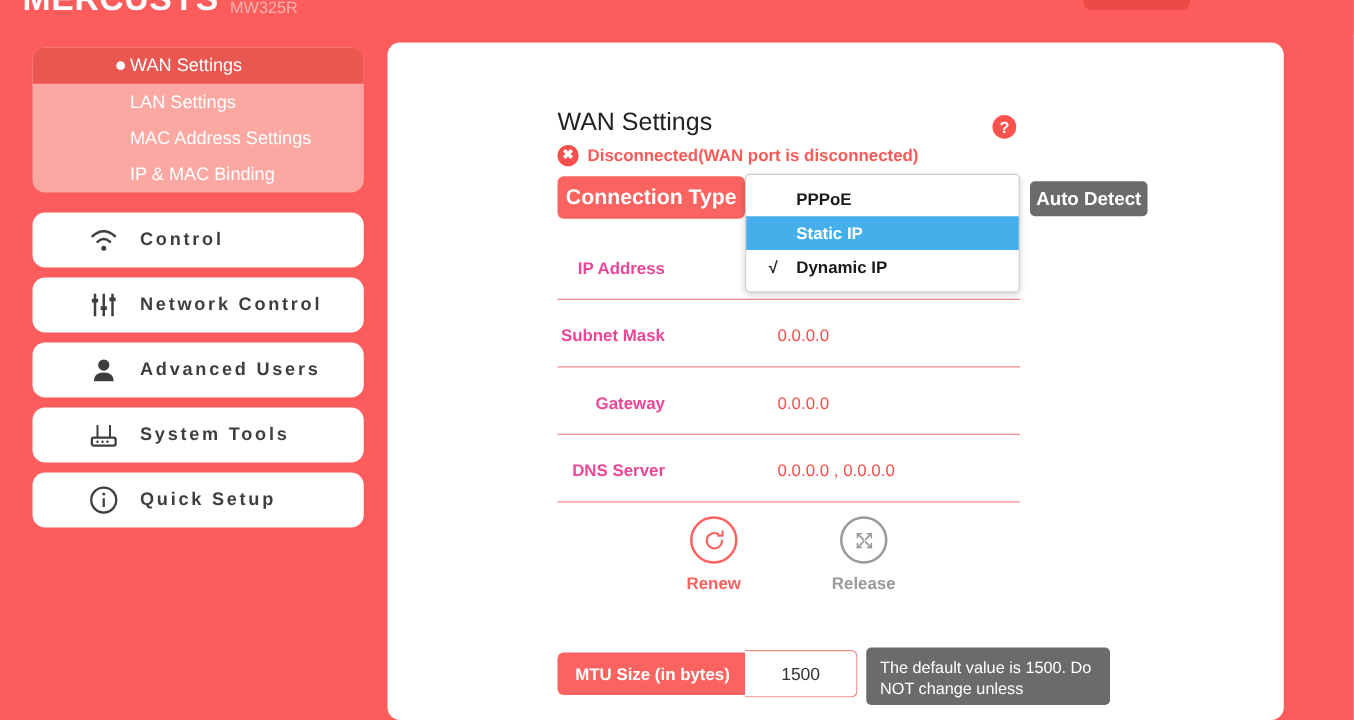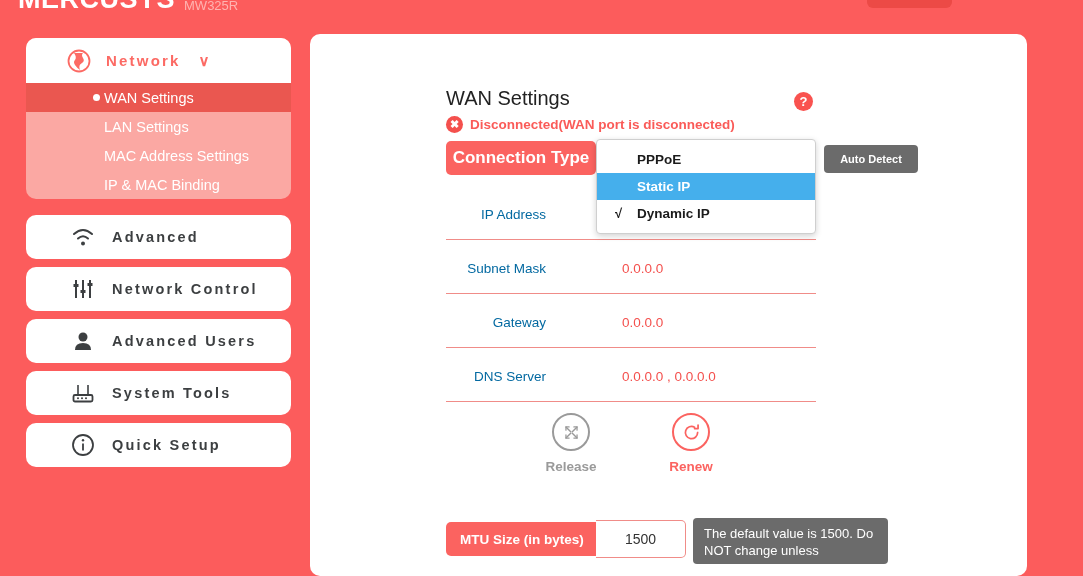--- a/index.html
+++ b/index.html
@@ -104,22 +104,22 @@
     font-size: 11px; line-height: 17px; text-align: center;
     font-weight: bold;
   }
   .status-text { color: #fa5b58; font-size: 13.5px; font-weight: bold; }
 
   
   .row {
     position: absolute; left: 136px; width: 370px; height: 46px;
   }
   .row-label {
-    position: absolute; right: 270px; top: 13px;
-    color: #0369a1; font-size: 13.5px; white-space: nowrap;
+    position: absolute; right: 284px; top: 13px;
+    color: #ec4899; font-size: 13.5px; white-space: nowrap; font-weight: bold;
   }
   .row-value {
     position: absolute; left: 176px; top: 13px;
     color: #f4504d; font-size: 13.5px; white-space: nowrap;
   }
   .row-underline {
     position: absolute; left: 0; bottom: 0; width: 370px;
     height: 1px; background: #f08c88;
   }
 
@@ -127,21 +127,21 @@
     position: absolute; left: 136px; top: 107px;
     width: 150px; height: 34px; border-radius: 5px;
     background: #fb6360; color: #ffffff;
     font-size: 17px; font-weight: bold;
     display: flex; align-items: center; justify-content: center;
   }
   .autodetect {
     position: absolute; left: 514px; top: 111px;
     width: 94px; height: 28px; border-radius: 4px;
     background: #6b6b6b; color: #ffffff;
-    font-size: 11px; font-weight: bold;
+    font-size: 15px; font-weight: bold;
     display: flex; align-items: center; justify-content: center;
   }
 
   .dropdown {
     position: absolute; left: 286px; top: 105px;
     width: 220px; background: #ffffff;
     border: 1px solid #cfcfcf; border-radius: 4px;
     box-shadow: 0 2px 6px rgba(0,0,0,0.18);
     padding: 6px 0; z-index: 20;
   }
@@ -203,30 +203,20 @@
     <span class="brand-name">MERCUSYS</span>
     <span class="brand-model">MW325R</span>
   </div>
   <button class="topbar-btn"></button>
 
 </div>
 
 <div class="sidebar">
 
   <div class="nav-group">
-    <div class="nav-head">
-      <span class="icon-sq">
-        <svg viewBox="0 0 26 26" width="26" height="26">
-          <circle cx="13" cy="13" r="10.5" fill="none" stroke="#fc6a64" stroke-width="1.8"></circle>
-          <path d="M8 5 Q11 9 9 12 Q7 14 9 17 Q11 20 14 22 Q12 17 16 15 Q19 13 17 10 Q15 7 17 5 Z" fill="#fc6a64"></path>
-        </svg>
-      </span>
-      <span class="nav-head-label">Network</span>
-      <span class="chev">∨</span>
-    </div>
 
     <div class="subitem active">
       <span class="dot"></span>
       <span>WAN Settings</span>
     </div>
     <div class="subitem">
       <span>LAN Settings</span>
     </div>
     <div class="subitem">
       <span>MAC Address Settings</span>
@@ -237,21 +227,21 @@
   </div>
 
   <div class="nav-btn">
     <span class="icon-sq">
       <svg viewBox="0 0 26 26" width="26" height="26">
         <path d="M4 10 Q13 2 22 10" fill="none" stroke="#3c3f41" stroke-width="2" stroke-linecap="round"></path>
         <path d="M8 14.5 Q13 10 18 14.5" fill="none" stroke="#3c3f41" stroke-width="2" stroke-linecap="round"></path>
         <circle cx="13" cy="19.5" r="2" fill="#3c3f41"></circle>
       </svg>
     </span>
-    <span class="nav-btn-label">Advanced</span>
+    <span class="nav-btn-label">Control</span>
   </div>
 
   <div class="nav-btn">
     <span class="icon-sq">
       <svg viewBox="0 0 26 26" width="26" height="26">
         <line x1="6" y1="4" x2="6" y2="22" stroke="#3c3f41" stroke-width="2"></line>
         <line x1="13" y1="4" x2="13" y2="22" stroke="#3c3f41" stroke-width="2"></line>
         <line x1="20" y1="4" x2="20" y2="22" stroke="#3c3f41" stroke-width="2"></line>
         <rect x="3.5" y="8" width="5" height="3" fill="#3c3f41"></rect>
         <rect x="10.5" y="14" width="5" height="3" fill="#3c3f41"></rect>
@@ -338,42 +328,42 @@
     <div class="dd-item sel">
       <span>Static IP</span>
     </div>
     <div class="dd-item">
       <span class="dd-check">√</span>
       <span>Dynamic IP</span>
     </div>
   </div>
 
   <div class="action-row">
+    <div class="action renew">
+      <div class="action-circle">
+        <svg viewBox="0 0 24 24" width="21" height="21">
+          <path d="M19 12 A7 7 0 1 1 15.5 6" fill="none" stroke="#fb6360" stroke-width="2" stroke-linecap="round"></path>
+          <path d="M19.5 3.5 L19.5 7.5 L15.5 7.5" fill="none" stroke="#fb6360" stroke-width="2" stroke-linecap="round" stroke-linejoin="round"></path>
+        </svg>
+      </div>
+      <div class="action-label">Renew</div>
+    </div>
     <div class="action release">
       <div class="action-circle">
         <svg viewBox="0 0 24 24" width="19" height="19">
           <line x1="5" y1="5" x2="11" y2="11" stroke="#9a9a9a" stroke-width="1.8" stroke-linecap="round"></line>
           <line x1="19" y1="5" x2="13" y2="11" stroke="#9a9a9a" stroke-width="1.8" stroke-linecap="round"></line>
           <line x1="5" y1="19" x2="11" y2="13" stroke="#9a9a9a" stroke-width="1.8" stroke-linecap="round"></line>
           <line x1="19" y1="19" x2="13" y2="13" stroke="#9a9a9a" stroke-width="1.8" stroke-linecap="round"></line>
           <path d="M5 5 L5 9 M5 5 L9 5" fill="none" stroke="#9a9a9a" stroke-width="1.6" stroke-linecap="round"></path>
           <path d="M19 5 L19 9 M19 5 L15 5" fill="none" stroke="#9a9a9a" stroke-width="1.6" stroke-linecap="round"></path>
           <path d="M5 19 L5 15 M5 19 L9 19" fill="none" stroke="#9a9a9a" stroke-width="1.6" stroke-linecap="round"></path>
           <path d="M19 19 L19 15 M19 19 L15 19" fill="none" stroke="#9a9a9a" stroke-width="1.6" stroke-linecap="round"></path>
         </svg>
       </div>
       <div class="action-label">Release</div>
     </div>
-    <div class="action renew">
-      <div class="action-circle">
-        <svg viewBox="0 0 24 24" width="21" height="21">
-          <path d="M19 12 A7 7 0 1 1 15.5 6" fill="none" stroke="#fb6360" stroke-width="2" stroke-linecap="round"></path>
-          <path d="M19.5 3.5 L19.5 7.5 L15.5 7.5" fill="none" stroke="#fb6360" stroke-width="2" stroke-linecap="round" stroke-linejoin="round"></path>
-        </svg>
-      </div>
-      <div class="action-label">Renew</div>
-    </div>
   </div>
 
   <div class="mtu-pill">MTU Size (in bytes)</div>
   <input class="mtu-input" value="1500" style="">
   <div class="tooltip">The default value is 1500. Do NOT change unless</div>
 </div>
 
 </body></html>

